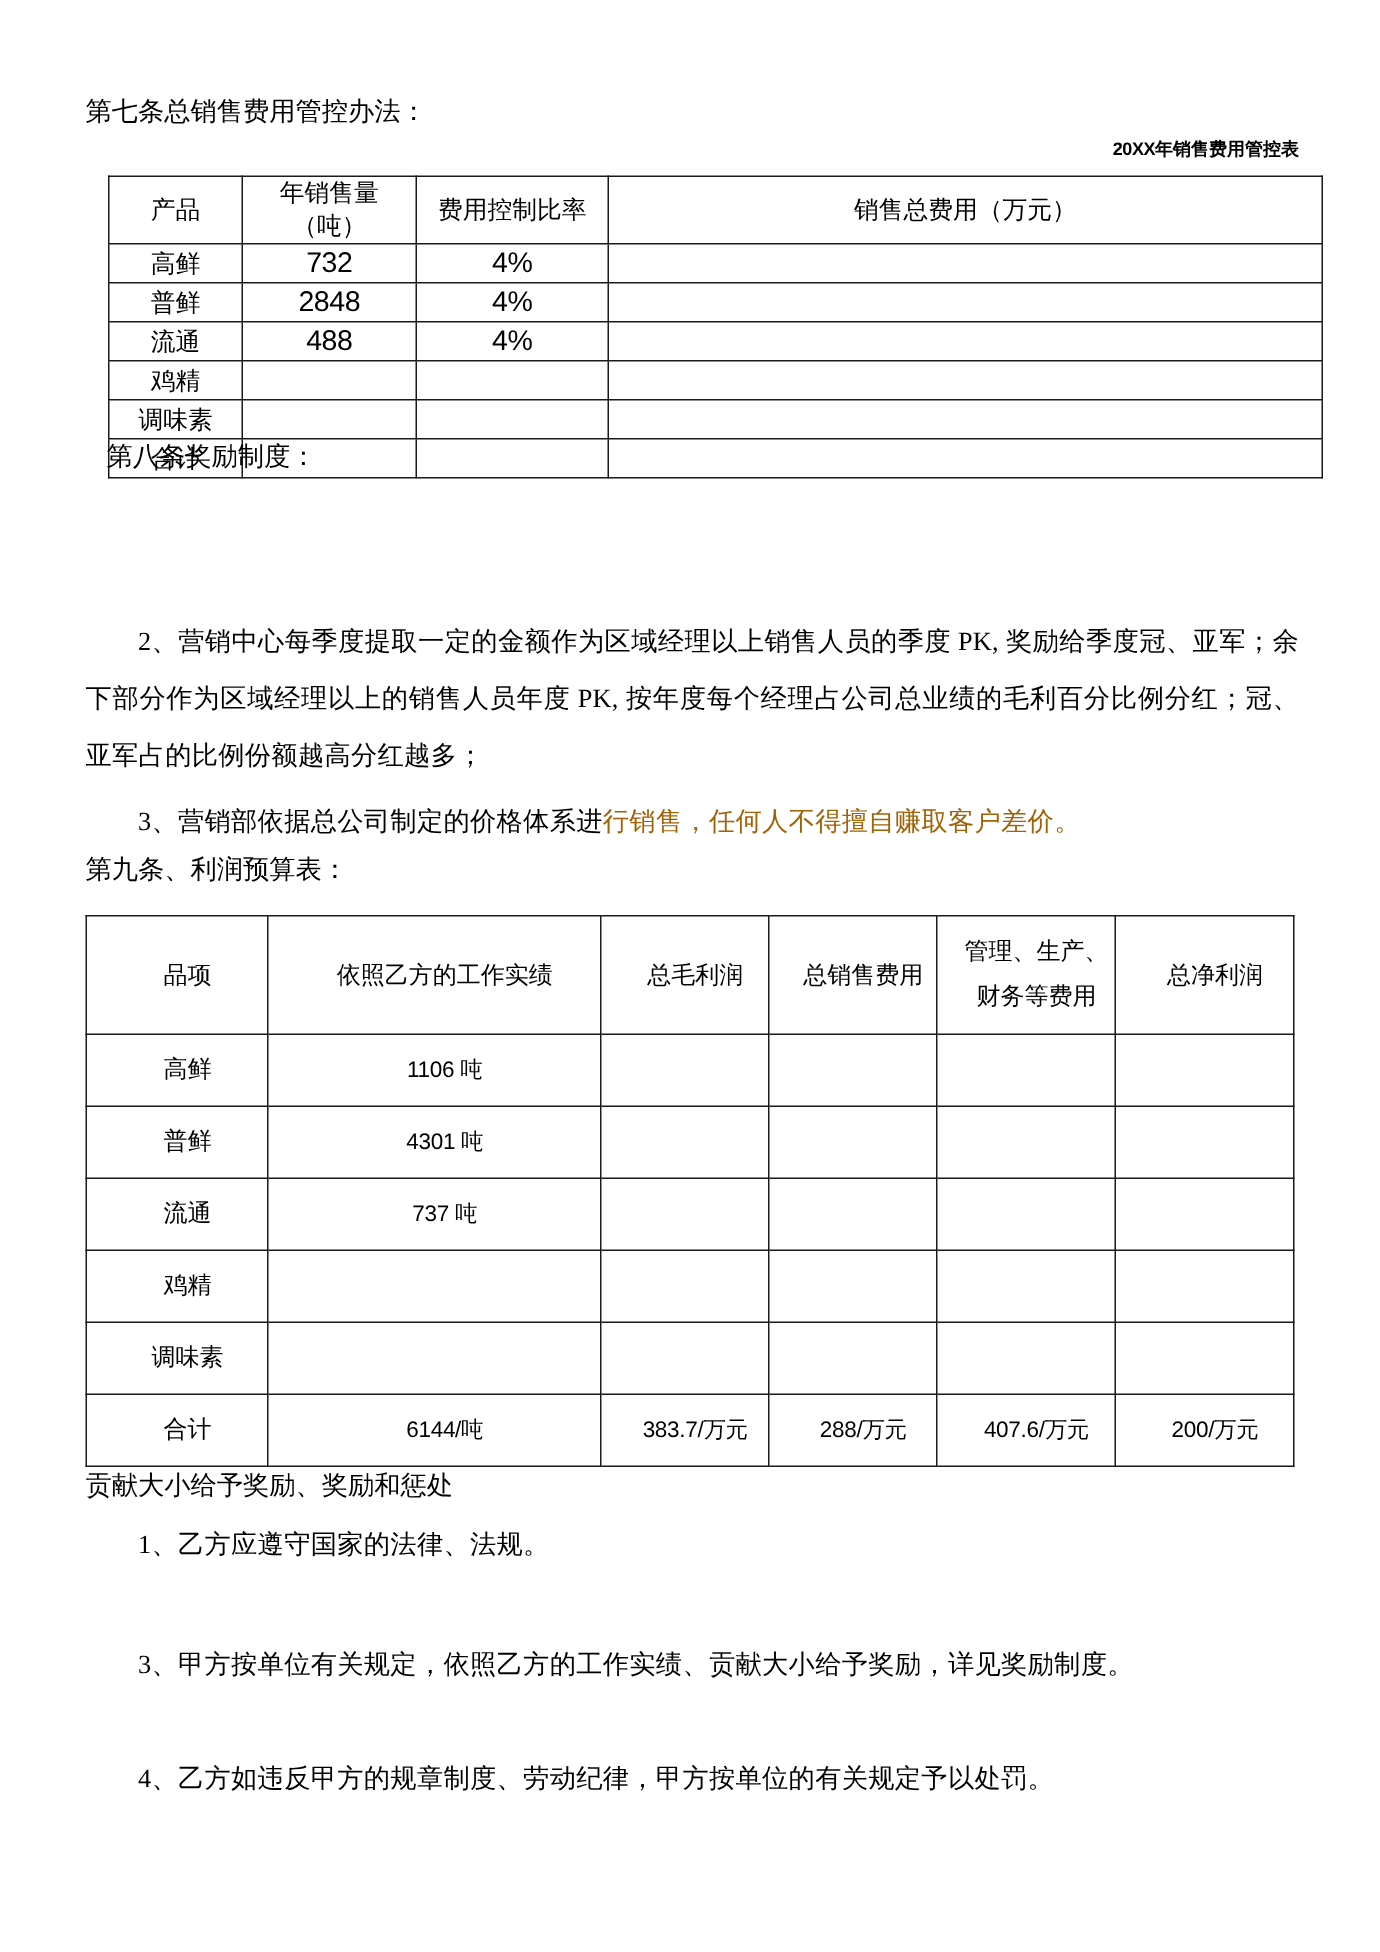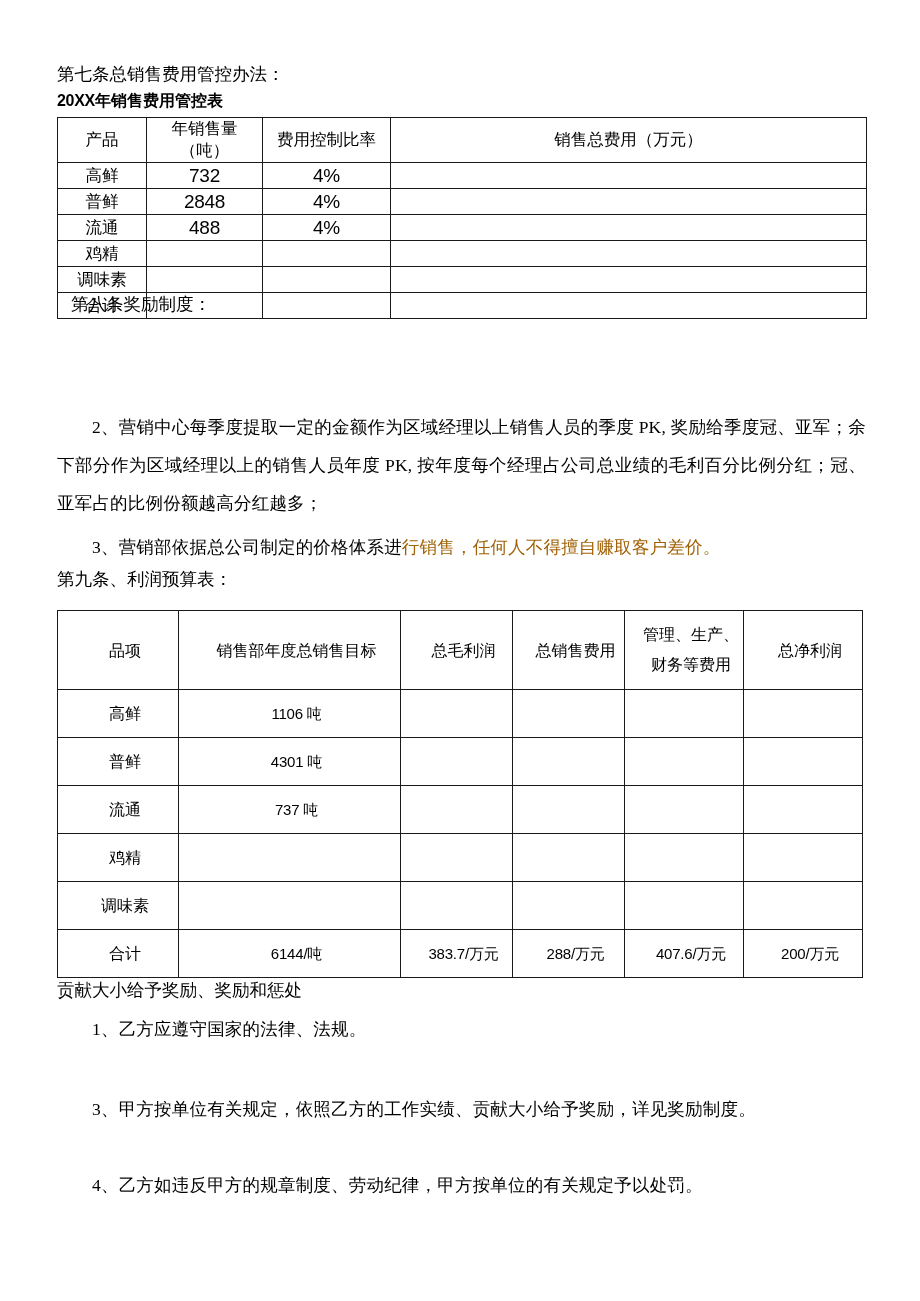--- a/index.html
+++ b/index.html
@@ -41,42 +41,42 @@
     left: 57px;
     top: 62px;
     font-size: 17.5px;
     white-space: nowrap;
   }
   .tbl1-caption {
     position: absolute;
     left: 57px;
     top: 91px;
     width: 809px;
-    text-align: left;
-    font-size: 16px;
+    text-align: right;
+    font-size: 12px;
     font-weight: bold;
     white-space: nowrap;
   }
   .tbl1-caption .latin { font-family: "Liberation Sans", sans-serif; letter-spacing: -0.3px;}
 
   
   table.doc-table {
     border-collapse: collapse;
     table-layout: fixed;
   }
   table.doc-table td {
     border: 1px solid #1a1a1a;
     text-align: center;
     vertical-align: middle;
     font-size: 16.5px;
     padding: 0 2px;
   }
   #table1 {
     position: absolute;
-    left: 57px;
+    left: 72px;
     top: 117px;
     width: 809px;
     padding-left: 24px;
   }
   #table1 td { height: 25px; }
   #table1 .num {
     font-family: "Liberation Sans", sans-serif;
     font-size: 19px;
     letter-spacing: -0.3px;
   }
@@ -251,21 +251,21 @@
       <col style="width:121px">
         <col style="width:222px">
         <col style="width:112px">
         <col style="width:112px">
         <col style="width:119px">
         <col style="width:119px">
     </colgroup>
     <tbody>
       <tr class="header-row">
         <td>品项</td>
-        <td>销售部年度总销售目标</td>
+        <td>依照乙方的工作实绩</td>
         <td>总毛利润</td>
         <td>总销售费用</td>
         <td class="hdr-wrap"><span>管理、生产、</span><br><span>财务等费用</span></td>
         <td>总净利润</td>
       </tr>
       <tr class="tall-row">
         <td>高鲜</td>
         <td class="val">1106 吨</td>
         <td class="val"></td>
         <td class="val"></td>

